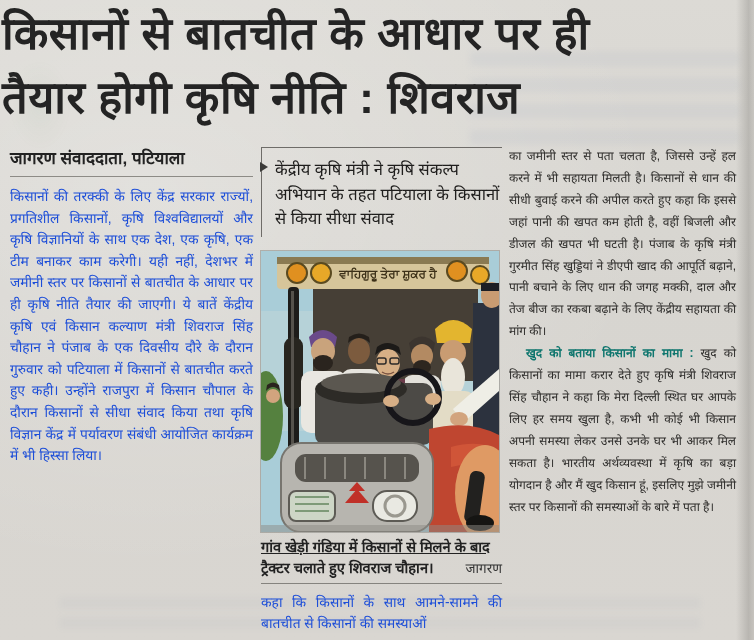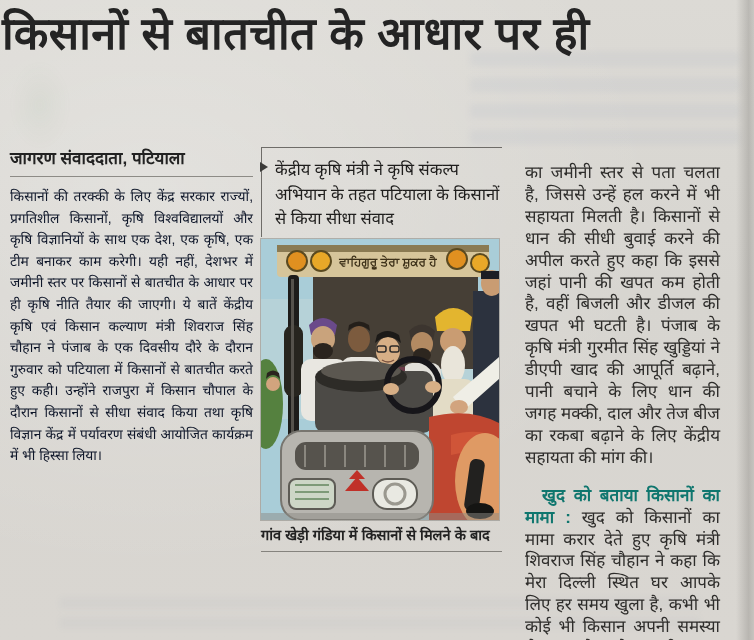--- a/index.html
+++ b/index.html
@@ -21,48 +21,49 @@
   .edge-right{position:absolute;top:0;right:0;width:18px;height:640px;
       background:linear-gradient(90deg,rgba(0,0,0,0),rgba(70,68,64,.22) 70%,rgba(70,68,64,.12));}
   .headline{position:absolute;left:2px;top:2px;width:732px;
       font-weight:bold;color:#242424;font-size:45px;line-height:64px;letter-spacing:.5px;}
   .col{position:absolute;text-align:justify;}
   .col-left{left:10px;top:146px;width:243px;}
   .col-mid{left:261px;top:147px;width:241px;}
   .col-right{left:509px;top:146px;width:227px;}
   .byline{font-weight:bold;font-size:17px;text-align:left;color:#222;}
   .rule{border:0;border-top:1.5px solid #8d8b86;margin:7px 0 9px 0;}
-  .bodytxt{font-size:13.8px;line-height:21.6px;margin:0;color:#0f172a;}
+  .bodytxt{font-size:13.8px;line-height:21.6px;margin:0;color:#1d4ed8;}
   .indent{text-indent:17px;}
   .blurb{position:relative;border-top:1.5px solid #6e6c68;border-left:1.5px solid #6e6c68;
       padding:9px 2px 6px 13px;font-weight:normal;font-size:16.5px;line-height:24.5px;
       color:#1f1e1d;text-align:left;}
   .pointer{position:absolute;left:-2px;top:14px;width:0;height:0;
       border-left:8px solid #3a3a38;border-top:5px solid transparent;border-bottom:5px solid transparent;}
-  .photo{width:238px;height:281px;margin-top:2px;position:relative;
+  .photo{width:238px;height:281px;margin-top:14px;position:relative;
       box-shadow:0 0 0 1px rgba(90,88,84,.35);}
   .photo svg{display:block;}
   .caption{margin-top:5px;text-align:left;}
-  .cap1{font-weight:bold;font-size:14.6px;line-height:20px;color:#222;}
+  .cap1{font-weight:bold;font-size:14.6px;line-height:20px;color:#222;text-decoration:underline;}
   .cap-row{display:flex;justify-content:space-between;align-items:baseline;}
   .cap2{font-weight:bold;font-size:14.6px;color:#222;}
   .credit{font-size:13.5px;color:#333;}
   .caprule{border:0;border-top:1.5px solid #85837e;margin:6px 0 8px 0;}
-  .rtxt{font-size:17px;line-height:21.9px;margin:16px;}
+  .rtxt{font-size:12px;line-height:21.9px;margin:0;}
   .subhead{font-weight:bold;color:#0f766e;}
 </style>
 </head>
 <body>
 
 <div class="ghost g1"></div>
 <div class="ghost g2"></div>
 <div class="ghost g3"></div>
 
 <div class="headline">
   <div>किसानों से बातचीत के आधार पर ही</div>
+  <div>तैयार होगी कृषि नीति : शिवराज</div>
 </div>
 
 <div class="col col-left">
   <div class="byline">जागरण संवाददाता, पटियाला</div>
   <hr class="rule">
   <p class="bodytxt">किसानों की तरक्की के लिए केंद्र सरकार राज्यों, प्रगतिशील किसानों, कृषि विश्वविद्यालयों और कृषि विज्ञानियों के साथ एक देश, एक कृषि, एक टीम बनाकर काम करेगी। यही नहीं, देशभर में जमीनी स्तर पर किसानों से बातचीत के आधार पर ही कृषि नीति तैयार की जाएगी। ये बातें केंद्रीय कृषि एवं किसान कल्याण मंत्री शिवराज सिंह चौहान ने पंजाब के एक दिवसीय दौरे के दौरान गुरुवार को पटियाला में किसानों से बातचीत करते हुए कही। उन्होंने राजपुरा में किसान चौपाल के दौरान किसानों से सीधा संवाद किया तथा कृषि विज्ञान केंद्र में पर्यावरण संबंधी आयोजित कार्यक्रम में भी हिस्सा लिया।</p>
 </div>
 
 <div class="col col-mid">
   <div class="blurb">
@@ -161,22 +162,27 @@
       <line x1="34" y1="260" x2="68" y2="260" stroke="#7e9a78" stroke-width="2"></line>
       <rect x="112" y="240" width="44" height="30" rx="14" fill="#e9e9e2" stroke="#5d5b55" stroke-width="2"></rect>
       <circle cx="134" cy="255" r="10" fill="none" stroke="#9a988f" stroke-width="3"></circle>
 
       <rect x="0" y="274" width="238" height="7" fill="#8e8c86" opacity=".5"></rect>
     </svg>
   </div>
 
   <div class="caption">
     <div class="cap1">गांव खेड़ी गंडिया में किसानों से मिलने के बाद</div>
+    <div class="cap-row">
+      <span class="cap2">ट्रैक्टर चलाते हुए शिवराज चौहान।</span>
+      <span class="credit">जागरण</span>
+    </div>
   </div>
   <hr class="caprule">
+  <p class="bodytxt">कहा कि किसानों के साथ आमने-सामने की बातचीत से किसानों की समस्याओं</p>
 </div>
 
 <div class="col col-right">
   <p class="rtxt">का जमीनी स्तर से पता चलता है, जिससे उन्हें हल करने में भी सहायता मिलती है। किसानों से धान की सीधी बुवाई करने की अपील करते हुए कहा कि इससे जहां पानी की खपत कम होती है, वहीं बिजली और डीजल की खपत भी घटती है। पंजाब के कृषि मंत्री गुरमीत सिंह खुड्डियां ने डीएपी खाद की आपूर्ति बढ़ाने, पानी बचाने के लिए धान की जगह मक्की, दाल और तेज बीज का रकबा बढ़ाने के लिए केंद्रीय सहायता की मांग की।</p>
   <p class="rtxt indent"><span class="subhead">खुद को बताया किसानों का मामा :</span><span> खुद को किसानों का मामा करार देते हुए कृषि मंत्री शिवराज सिंह चौहान ने कहा कि मेरा दिल्ली स्थित घर आपके लिए हर समय खुला है, कभी भी कोई भी किसान अपनी समस्या लेकर उनसे उनके घर भी आकर मिल सकता है। भारतीय अर्थव्यवस्था में कृषि का बड़ा योगदान है और मैं खुद किसान हूं, इसलिए मुझे जमीनी स्तर पर किसानों की समस्याओं के बारे में पता है।</span></p>
 </div>
 
 <div class="edge-right"></div>
 
 </body></html>

